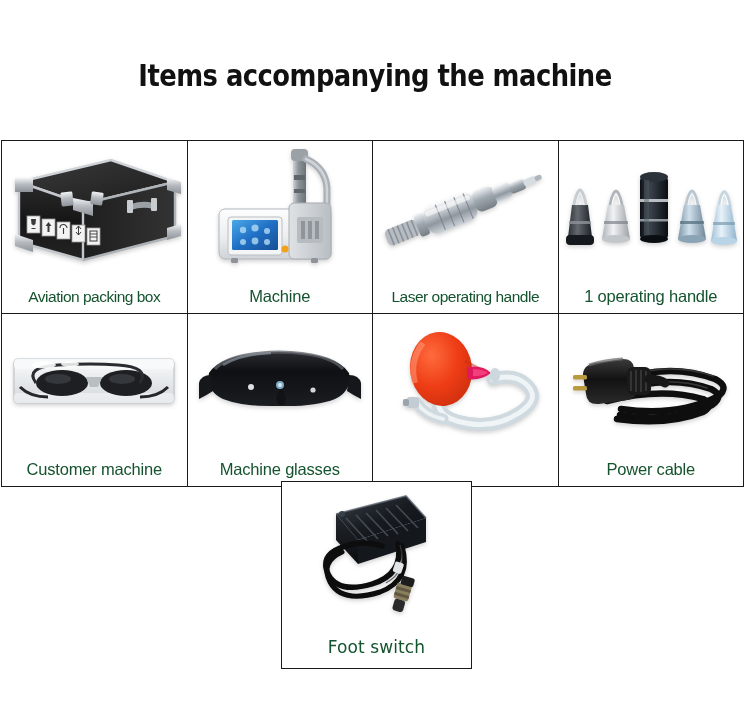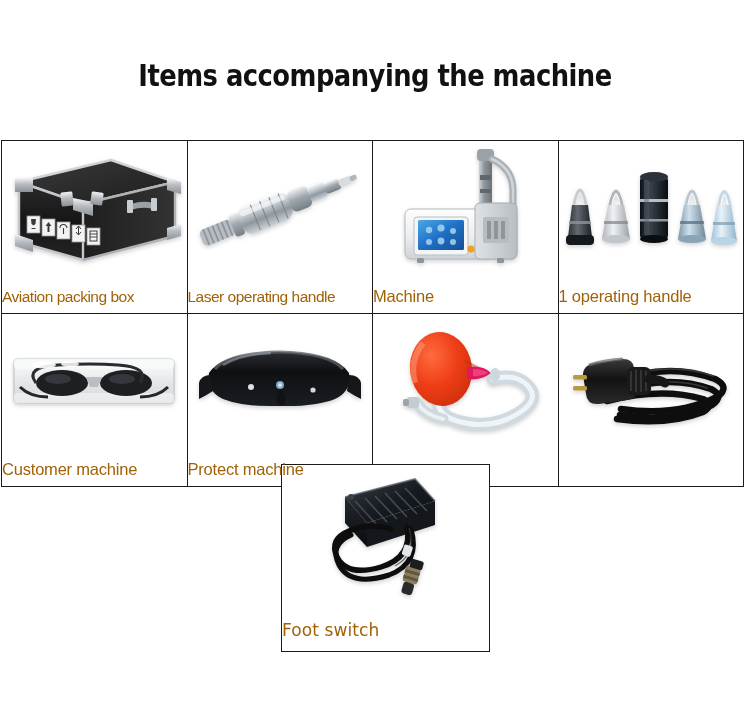--- a/index.html
+++ b/index.html
@@ -74,37 +74,37 @@
     height: 133px;
     display: flex;
     align-items: center;
     justify-content: center;
     overflow: hidden;
   }
   .caption {
     position: relative;
     z-index: 3;
     width: 100%;
-    text-align: left;
+    text-align: center;
     font-family: "Liberation Sans", sans-serif;
     font-size: 16.5px;
-    color: #a16207;
+    color: #14532d;
     line-height: 1;
     padding-bottom: 9px;
     white-space: nowrap;
     letter-spacing: -0.2px;
   }
   .caption.tight { font-size: 15.5px; letter-spacing: -0.5px; }
 
   
   .footrow {
     position: absolute;
     left: 281px;
-    top: 464px;
-    width: 209px;
+    top: 481px;
+    width: 191px;
     height: 188px;
     border: 1.5px solid #1a1a1a;
     box-sizing: border-box;
     background: #ffffff;
     overflow: hidden;
   }
   .footrow .art {
     position: absolute;
     left: 0; top: 2px;
     width: 100%;
@@ -201,20 +201,84 @@
               <line x1="85" y1="86" x2="92" y2="86" stroke="#3b3b3b" stroke-width="0.9"></line>
               <line x1="85" y1="89" x2="92" y2="89" stroke="#3b3b3b" stroke-width="0.9"></line>
             </g>
           </svg>
         </div>
         <div class="caption tight">Aviation packing box</div>
       </div>
 
       <div class="cell">
         <div class="art">
+          <svg class="svgart shadowy" width="165" height="126" viewBox="0 0 165 126">
+            <defs>
+              <linearGradient id="bodyG" x1="0" y1="0" x2="0" y2="1">
+                <stop offset="0" stop-color="#fdfdfd"></stop>
+                  <stop offset="0.55" stop-color="#eceef0"></stop>
+                  <stop offset="1" stop-color="#cfd3d7"></stop>
+              </linearGradient>
+              <linearGradient id="bodyG2" x1="0" y1="0" x2="1" y2="0">
+                <stop offset="0" stop-color="#dfe2e5"></stop>
+                  <stop offset="1" stop-color="#b9bec3"></stop>
+              </linearGradient>
+              <linearGradient id="screenG" x1="0" y1="0" x2="1" y2="1">
+                <stop offset="0" stop-color="#4aa8e8"></stop>
+                  <stop offset="0.5" stop-color="#1f6fc4"></stop>
+                  <stop offset="1" stop-color="#184f95"></stop>
+              </linearGradient>
+              <linearGradient id="armG" x1="0" y1="0" x2="1" y2="0">
+                <stop offset="0" stop-color="#cfd4d9"></stop>
+                  <stop offset="0.4" stop-color="#8e959b"></stop>
+                  <stop offset="1" stop-color="#6b7278"></stop>
+              </linearGradient>
+            </defs>
+
+            <rect x="96" y="6" width="13" height="62" rx="5" fill="url(#armG)"></rect>
+            <rect x="94" y="4" width="17" height="12" rx="4" fill="#9aa1a7"></rect>
+            <rect x="97" y="30" width="11" height="5" fill="#5f666c"></rect>
+            <rect x="97" y="44" width="11" height="4" fill="#5f666c"></rect>
+            <rect x="99" y="66" width="7" height="18" rx="3" fill="#aeb4ba"></rect>
+
+            <path d="M109,14 q22,10 21,34 q0,22 -1,38" fill="none" stroke="#aab0b6" stroke-width="7" stroke-linecap="round"></path>
+            <path d="M109,14 q22,10 21,34 q0,22 -1,38" fill="none" stroke="#cfd4d9" stroke-width="2.5" stroke-linecap="round"></path>
+
+            <rect x="22" y="64" width="112" height="50" rx="6" fill="url(#bodyG)" stroke="#b3b8bd" stroke-width="1"></rect>
+
+            <rect x="92" y="58" width="42" height="56" rx="5" fill="url(#bodyG2)" stroke="#a9aeb3" stroke-width="1"></rect>
+            <rect x="100" y="72" width="26" height="26" rx="2" fill="#b7bcc1"></rect>
+            <g fill="#8f959b">
+              <rect x="104" y="76" width="4" height="18"></rect>
+                <rect x="111" y="76" width="4" height="18"></rect>
+                <rect x="118" y="76" width="4" height="18"></rect>
+            </g>
+
+            <rect x="31" y="72" width="54" height="38" rx="3" fill="#f4f5f6" stroke="#b9bec3" stroke-width="1"></rect>
+            <rect x="35" y="75" width="46" height="30" rx="1.5" fill="url(#screenG)"></rect>
+            <g fill="#a9d4f2" opacity="0.85">
+              <circle cx="46" cy="85" r="3.2"></circle>
+                <circle cx="58" cy="83" r="3.6"></circle>
+                <circle cx="70" cy="86" r="3"></circle>
+              <circle cx="46" cy="97" r="3"></circle>
+                <circle cx="58" cy="96" r="3.4"></circle>
+                <circle cx="70" cy="97" r="3"></circle>
+            </g>
+
+            <circle cx="88" cy="104" r="3.6" fill="#f0a21e"></circle>
+
+            <rect x="34" y="113" width="7" height="5" rx="1.5" fill="#8e9399"></rect>
+            <rect x="114" y="113" width="7" height="5" rx="1.5" fill="#8e9399"></rect>
+          </svg>
+        </div>
+        <div class="caption">Machine</div>
+      </div>
+
+      <div class="cell">
+        <div class="art">
           <svg class="svgart shadowy" width="176" height="118" viewBox="0 0 176 118">
             <defs>
               <linearGradient id="steel" x1="0" y1="0" x2="0" y2="1">
                 <stop offset="0" stop-color="#fbfcfd"></stop>
                   <stop offset="0.32" stop-color="#c4cad0"></stop>
                 <stop offset="0.62" stop-color="#8f979f"></stop>
                   <stop offset="1" stop-color="#cdd3d9"></stop>
               </linearGradient>
               <linearGradient id="steel2" x1="0" y1="0" x2="0" y2="1">
                 <stop offset="0" stop-color="#eef1f4"></stop>
@@ -256,84 +320,20 @@
 
               <rect x="49" y="48" width="48" height="5" rx="2.5" fill="#ffffff" opacity="0.55"></rect>
             </g>
           </svg>
         </div>
         <div class="caption tight">Laser operating handle</div>
       </div>
 
       <div class="cell">
         <div class="art">
-          <svg class="svgart shadowy" width="165" height="126" viewBox="0 0 165 126">
-            <defs>
-              <linearGradient id="bodyG" x1="0" y1="0" x2="0" y2="1">
-                <stop offset="0" stop-color="#fdfdfd"></stop>
-                  <stop offset="0.55" stop-color="#eceef0"></stop>
-                  <stop offset="1" stop-color="#cfd3d7"></stop>
-              </linearGradient>
-              <linearGradient id="bodyG2" x1="0" y1="0" x2="1" y2="0">
-                <stop offset="0" stop-color="#dfe2e5"></stop>
-                  <stop offset="1" stop-color="#b9bec3"></stop>
-              </linearGradient>
-              <linearGradient id="screenG" x1="0" y1="0" x2="1" y2="1">
-                <stop offset="0" stop-color="#4aa8e8"></stop>
-                  <stop offset="0.5" stop-color="#1f6fc4"></stop>
-                  <stop offset="1" stop-color="#184f95"></stop>
-              </linearGradient>
-              <linearGradient id="armG" x1="0" y1="0" x2="1" y2="0">
-                <stop offset="0" stop-color="#cfd4d9"></stop>
-                  <stop offset="0.4" stop-color="#8e959b"></stop>
-                  <stop offset="1" stop-color="#6b7278"></stop>
-              </linearGradient>
-            </defs>
-
-            <rect x="96" y="6" width="13" height="62" rx="5" fill="url(#armG)"></rect>
-            <rect x="94" y="4" width="17" height="12" rx="4" fill="#9aa1a7"></rect>
-            <rect x="97" y="30" width="11" height="5" fill="#5f666c"></rect>
-            <rect x="97" y="44" width="11" height="4" fill="#5f666c"></rect>
-            <rect x="99" y="66" width="7" height="18" rx="3" fill="#aeb4ba"></rect>
-
-            <path d="M109,14 q22,10 21,34 q0,22 -1,38" fill="none" stroke="#aab0b6" stroke-width="7" stroke-linecap="round"></path>
-            <path d="M109,14 q22,10 21,34 q0,22 -1,38" fill="none" stroke="#cfd4d9" stroke-width="2.5" stroke-linecap="round"></path>
-
-            <rect x="22" y="64" width="112" height="50" rx="6" fill="url(#bodyG)" stroke="#b3b8bd" stroke-width="1"></rect>
-
-            <rect x="92" y="58" width="42" height="56" rx="5" fill="url(#bodyG2)" stroke="#a9aeb3" stroke-width="1"></rect>
-            <rect x="100" y="72" width="26" height="26" rx="2" fill="#b7bcc1"></rect>
-            <g fill="#8f959b">
-              <rect x="104" y="76" width="4" height="18"></rect>
-                <rect x="111" y="76" width="4" height="18"></rect>
-                <rect x="118" y="76" width="4" height="18"></rect>
-            </g>
-
-            <rect x="31" y="72" width="54" height="38" rx="3" fill="#f4f5f6" stroke="#b9bec3" stroke-width="1"></rect>
-            <rect x="35" y="75" width="46" height="30" rx="1.5" fill="url(#screenG)"></rect>
-            <g fill="#a9d4f2" opacity="0.85">
-              <circle cx="46" cy="85" r="3.2"></circle>
-                <circle cx="58" cy="83" r="3.6"></circle>
-                <circle cx="70" cy="86" r="3"></circle>
-              <circle cx="46" cy="97" r="3"></circle>
-                <circle cx="58" cy="96" r="3.4"></circle>
-                <circle cx="70" cy="97" r="3"></circle>
-            </g>
-
-            <circle cx="88" cy="104" r="3.6" fill="#f0a21e"></circle>
-
-            <rect x="34" y="113" width="7" height="5" rx="1.5" fill="#8e9399"></rect>
-            <rect x="114" y="113" width="7" height="5" rx="1.5" fill="#8e9399"></rect>
-          </svg>
-        </div>
-        <div class="caption">Machine</div>
-      </div>
-
-      <div class="cell">
-        <div class="art">
           <svg class="svgart shadowy" width="178" height="110" viewBox="0 0 178 110">
             <defs>
               <linearGradient id="tDark" x1="0" y1="0" x2="1" y2="0">
                 <stop offset="0" stop-color="#2c3238"></stop>
                   <stop offset="0.4" stop-color="#63696f"></stop>
                   <stop offset="1" stop-color="#1b2026"></stop>
               </linearGradient>
               <linearGradient id="tSilver" x1="0" y1="0" x2="1" y2="0">
                 <stop offset="0" stop-color="#aeb3b8"></stop>
                   <stop offset="0.4" stop-color="#f0f2f4"></stop>
@@ -456,21 +456,21 @@
             <circle cx="85" cy="56" r="4" fill="#7fa9c4"></circle>
             <circle cx="85" cy="56" r="2" fill="#d6e6f0"></circle>
             <path d="M86,60 q6,6 4,14 q-4,4 -8,0 q-2,-8 4,-14" fill="#101215"></path>
 
             <circle cx="56" cy="58" r="3" fill="#e8ecef" opacity="0.95"></circle>
             <circle cx="118" cy="61" r="2.6" fill="#e8ecef" opacity="0.9"></circle>
 
             <path d="M28,36 q18,-11 48,-12" fill="none" stroke="#9aa2ab" stroke-width="2.5" opacity="0.6"></path>
           </svg>
         </div>
-        <div class="caption">Protect machine</div>
+        <div class="caption">Machine glasses</div>
       </div>
 
       <div class="cell">
         <div class="art">
           <svg class="svgart shadowy" width="168" height="112" viewBox="0 0 168 112">
             <defs>
               <radialGradient id="funnelG" cx="0.38" cy="0.3" r="0.85">
                 <stop offset="0" stop-color="#ff6b3d"></stop>
                   <stop offset="0.5" stop-color="#ee3d16"></stop>
                   <stop offset="1" stop-color="#c72c0c"></stop>
@@ -532,20 +532,21 @@
             </g>
 
             <rect x="8" y="44" width="14" height="4.5" rx="1.5" fill="#b99a3e"></rect>
             <rect x="8" y="55" width="14" height="4.5" rx="1.5" fill="#b99a3e"></rect>
 
             <path d="M24,34 q16,-5 34,-6" fill="none" stroke="#6a6a6a" stroke-width="3" opacity="0.7"></path>
 
             <path d="M84,48 q10,0 16,4" fill="none" stroke="#171717" stroke-width="9" stroke-linecap="round"></path>
           </svg>
         </div>
+        <div class="caption">Power cable</div>
       </div>
     </div>
   </div>
 
   <div class="footrow">
     <div class="art">
       <svg class="svgart shadowy" width="150" height="140" viewBox="0 0 150 140">
         <defs>
           <linearGradient id="pedalTop" x1="0" y1="0" x2="1" y2="1">
             <stop offset="0" stop-color="#3a4048"></stop>

